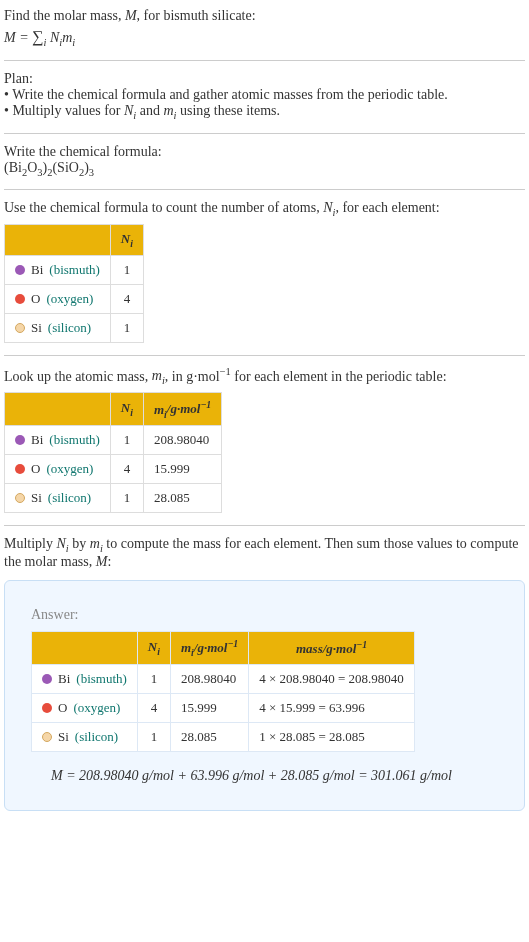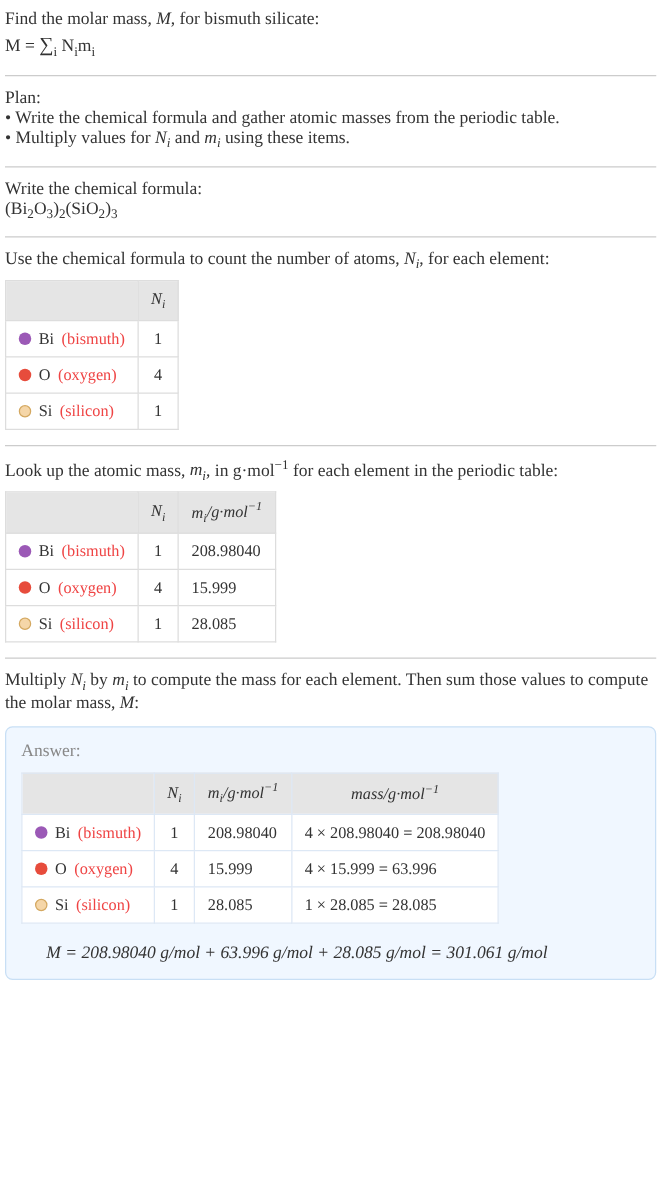--- a/index.html
+++ b/index.html
@@ -17,20 +17,21 @@
     }
     .section {
       margin-bottom: 12px;
     }
     hr {
       border: none;
       border-top: 1px solid #ccc;
       margin: 10px 0;
     }
     .formula {
+      font-style: italic;
       margin: 4px 0;
     }
     .sub {
       vertical-align: sub;
       font-size: 0.75em;
     }
     .sup {
       vertical-align: super;
       font-size: 0.75em;
     }
@@ -38,23 +39,23 @@
       border-collapse: collapse;
       margin-top: 6px;
     }
     th, td {
       border: 1px solid #ddd;
       padding: 6px 10px;
       text-align: left;
       font-size: 13px;
     }
     th {
-      font-weight: normal;
+      font-weight: bold;
       font-style: italic;
-      background: #e5e5e5;
+      background: #eab308;
     }
     td.center, th.center {
       text-align: center;
     }
     .element-cell {
       display: flex;
       align-items: center;
       gap: 6px;
     }
     .dot {
@@ -63,27 +64,27 @@
       border-radius: 50%;
       display: inline-block;
     }
     .dot-bi { background: #9b59b6; }
     .dot-o { background: #e74c3c; }
     .dot-si { background: #f5d6a8; border: 1px solid #d4a860; }
     .element-name {
       color: #333;
     }
     .element-paren {
-      color: #ef4444;
+      color: #0f766e;
     }
     .answer-box {
       background: #f0f7ff;
       border: 1px solid #c8dff5;
       border-radius: 6px;
-      padding: 12px;
+      padding: 26px;
       margin-top: 10px;
     }
     .answer-box table {
       background: #fff;
     }
     .answer-box th, .answer-box td {
       border: 1px solid #dde8f5;
     }
     .answer-label {
       color: #888;

